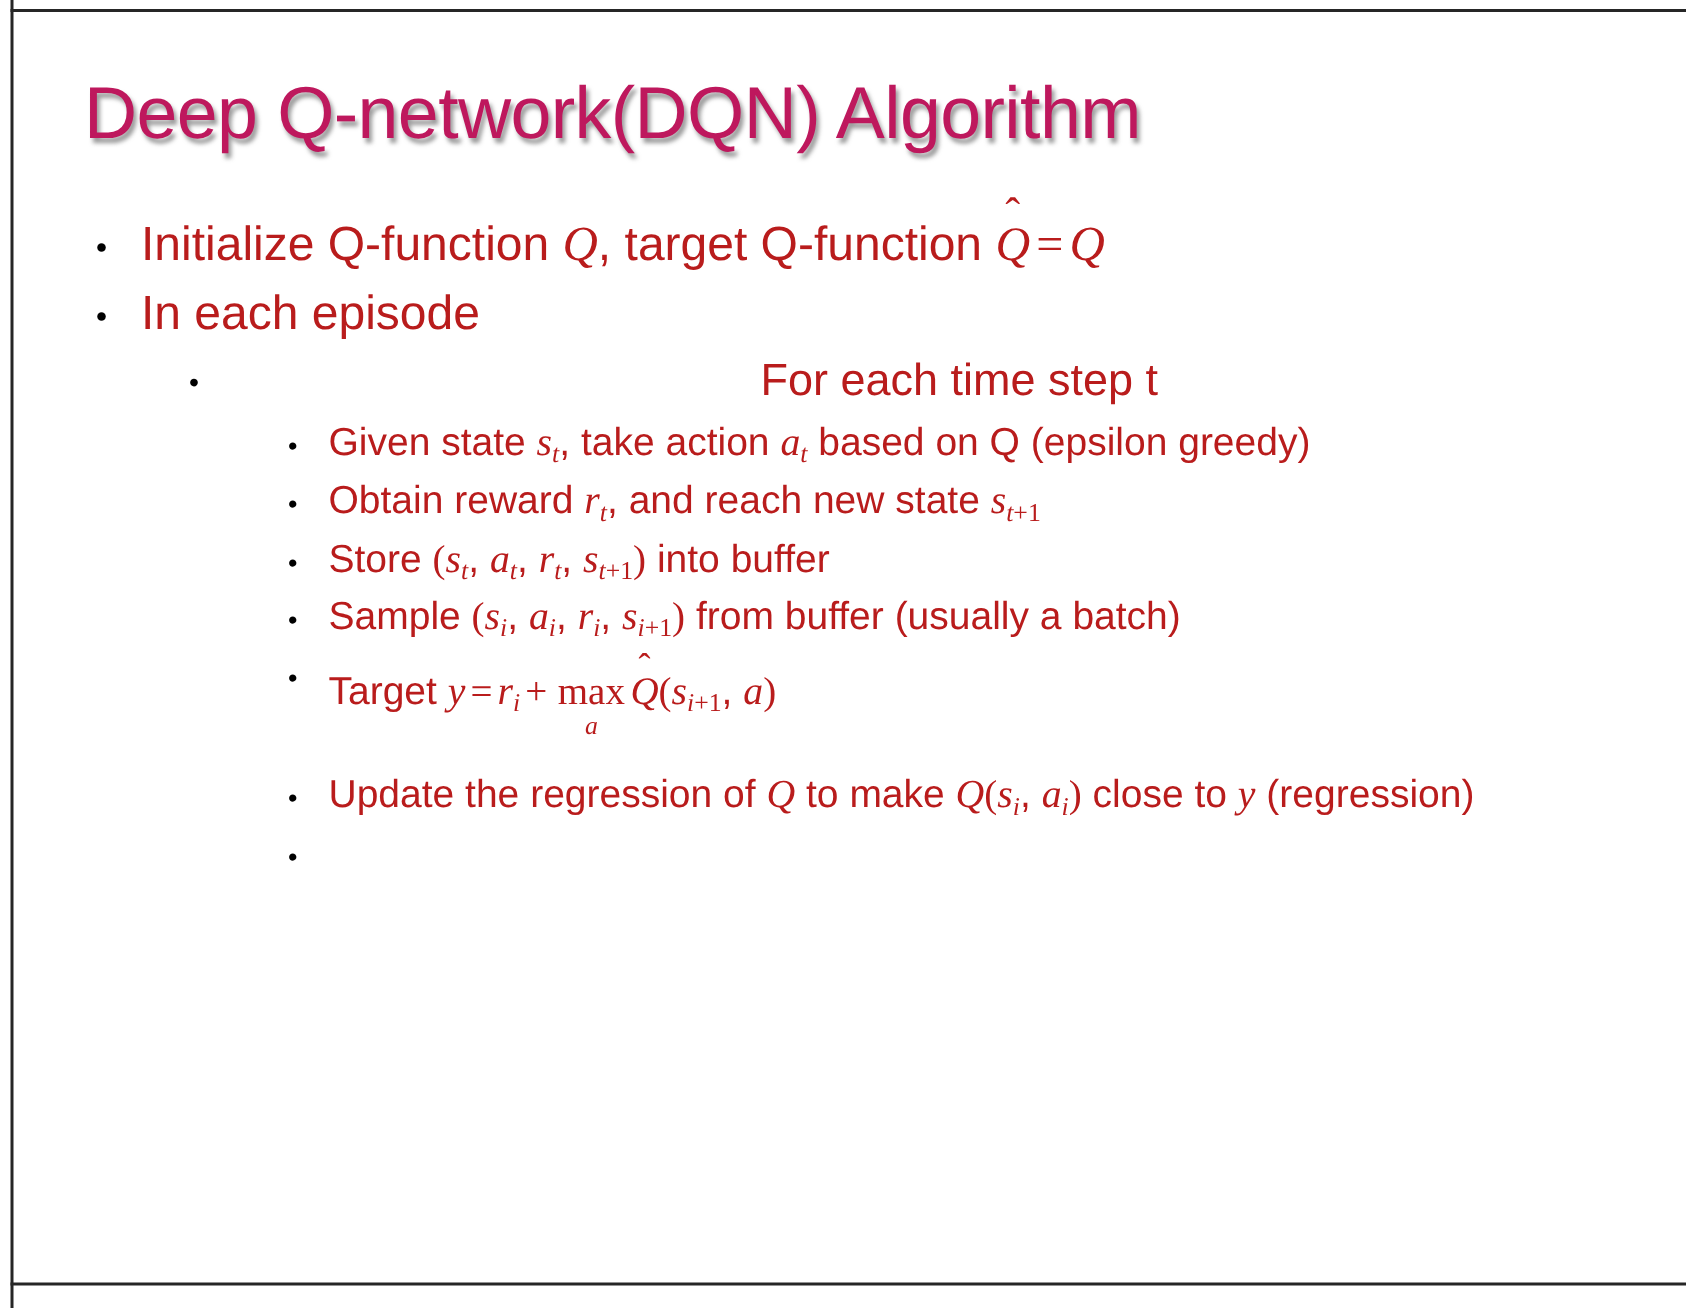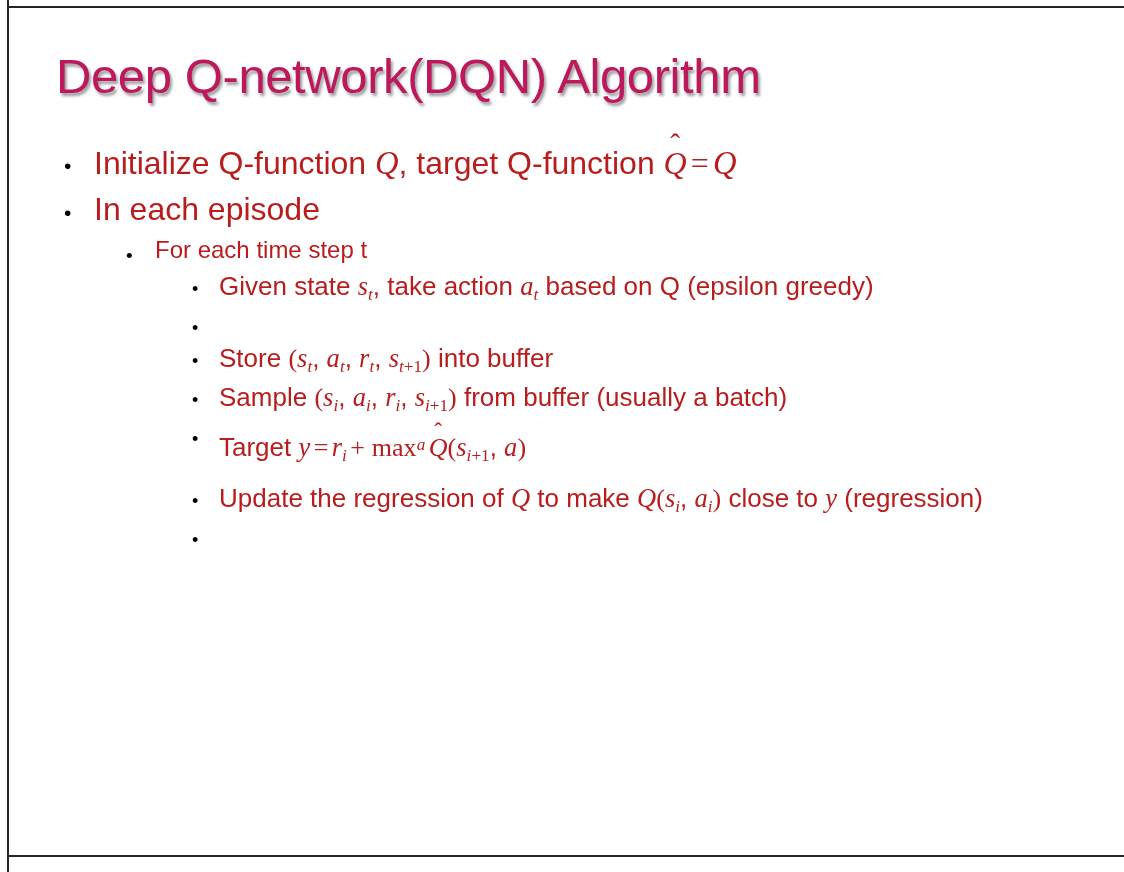--- a/index.html
+++ b/index.html
@@ -64,21 +64,21 @@
   }
 
   
   .lvl1 { padding-left: 64px; }
   .lvl1 .bullet-mark { width: 30px; font-size: 21px; padding-top: 13px; }
   .lvl1 .bullet-text { font-size: 32px; line-height: 1.30; }
 
   
   .lvl2 { padding-left: 126px; }
   .lvl2 .bullet-mark { width: 29px; font-size: 19px; padding-top: 12px; }
-  .lvl2 .bullet-text { font-size: 24px; line-height: 1.30; }
+  .lvl2 .bullet-text { font-size: 30px; line-height: 1.30; text-align: center; }
 
   
   .lvl3 { padding-left: 192px; }
   .lvl3 .bullet-mark { width: 27px; font-size: 18px; padding-top: 11px; }
   .lvl3 .bullet-text { font-size: 26px; line-height: 1.30; max-width: 880px; }
 
   
   .mi {
     font-family: "Liberation Serif", "DejaVu Serif", serif;
     font-style: italic;
@@ -117,21 +117,22 @@
     top: -0.44em;
     transform: translateX(-58%);
     font-style: normal;
     font-size: 0.92em;
     line-height: 1;
   }
 
   
   .munder {
     display: inline-flex;
-    align-items: flex-start;
+    flex-direction: column;
+    align-items: center;
     vertical-align: baseline;
     line-height: 1;
     margin: 16px 0.14em;
   }
   .munder > .op {
     font-family: "Liberation Serif", "DejaVu Serif", serif;
     font-style: normal;
   }
   .munder > .under {
     font-family: "Liberation Serif", "DejaVu Serif", serif;
@@ -166,20 +167,21 @@
     <span class="bullet-text">For each time step t</span>
   </div>
 
   <div class="bullet-row lvl3">
     <span class="bullet-mark">•</span>
     <span class="bullet-text"><span>Given state </span><span class="mi">s</span><sub class="msub">t</sub><span>, take action </span><span class="mi">a</span><sub class="msub">t</sub><span> based on Q (epsilon greedy)</span></span>
   </div>
 
   <div class="bullet-row lvl3">
     <span class="bullet-mark">•</span>
+    <span class="bullet-text"><span>Obtain reward </span><span class="mi">r</span><sub class="msub">t</sub><span>, and reach new state </span><span class="mi">s</span><sub class="msub"><span>t</span><span class="up">+</span><span class="up">1</span></sub></span>
   </div>
 
   <div class="bullet-row lvl3">
     <span class="bullet-mark">•</span>
     <span class="bullet-text"><span>Store </span><span class="mparen">(</span><span class="mi">s</span><sub class="msub">t</sub><span>, </span><span class="mi">a</span><sub class="msub">t</sub><span>, </span><span class="mi">r</span><sub class="msub">t</sub><span>, </span><span class="mi">s</span><sub class="msub"><span>t</span><span class="up">+</span><span class="up">1</span></sub><span class="mparen">)</span><span> into buffer</span></span>
   </div>
 
   <div class="bullet-row lvl3">
     <span class="bullet-mark">•</span>
     <span class="bullet-text"><span>Sample </span><span class="mparen">(</span><span class="mi">s</span><sub class="msub">i</sub><span>, </span><span class="mi">a</span><sub class="msub">i</sub><span>, </span><span class="mi">r</span><sub class="msub">i</sub><span>, </span><span class="mi">s</span><sub class="msub"><span>i</span><span class="up">+</span><span class="up">1</span></sub><span class="mparen">)</span><span> from buffer (usually a batch)</span></span>

